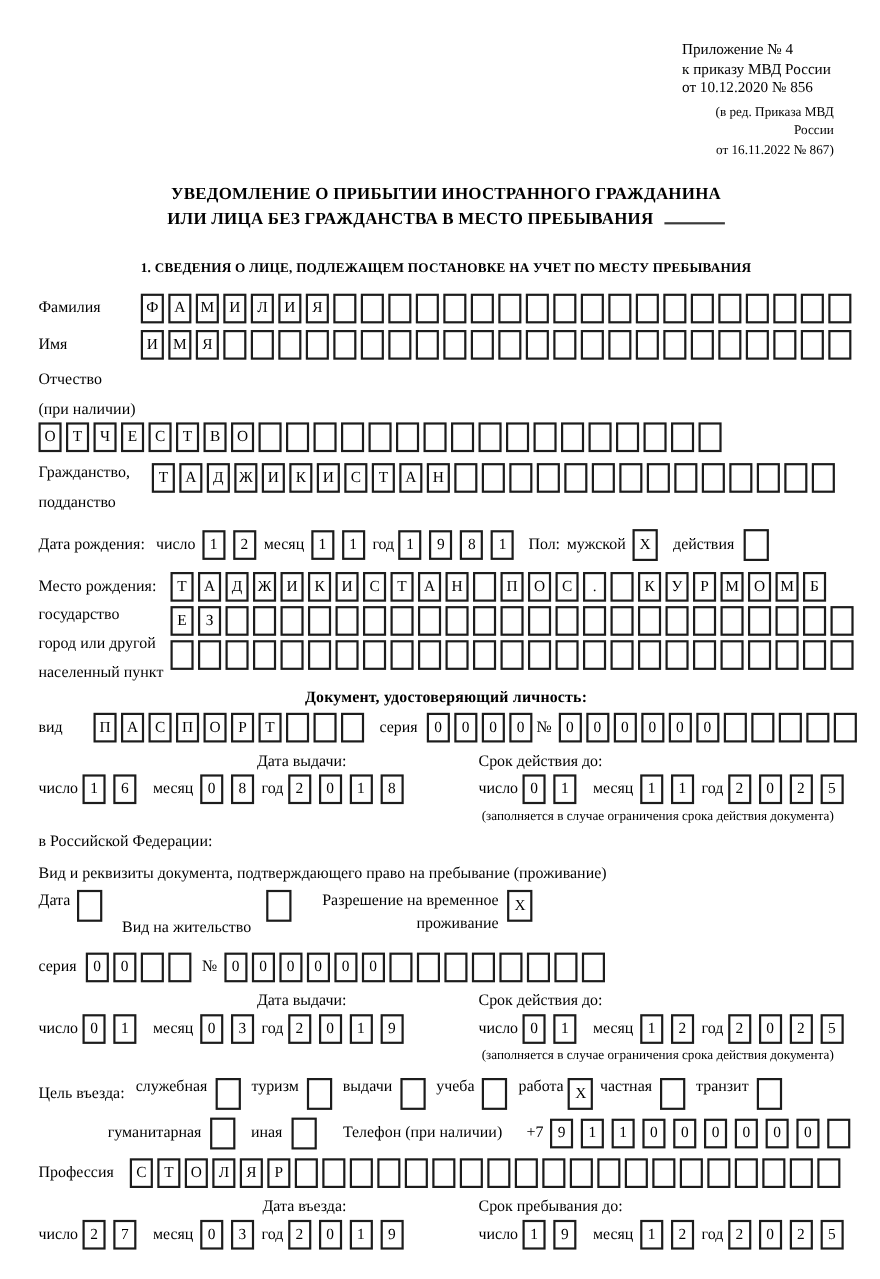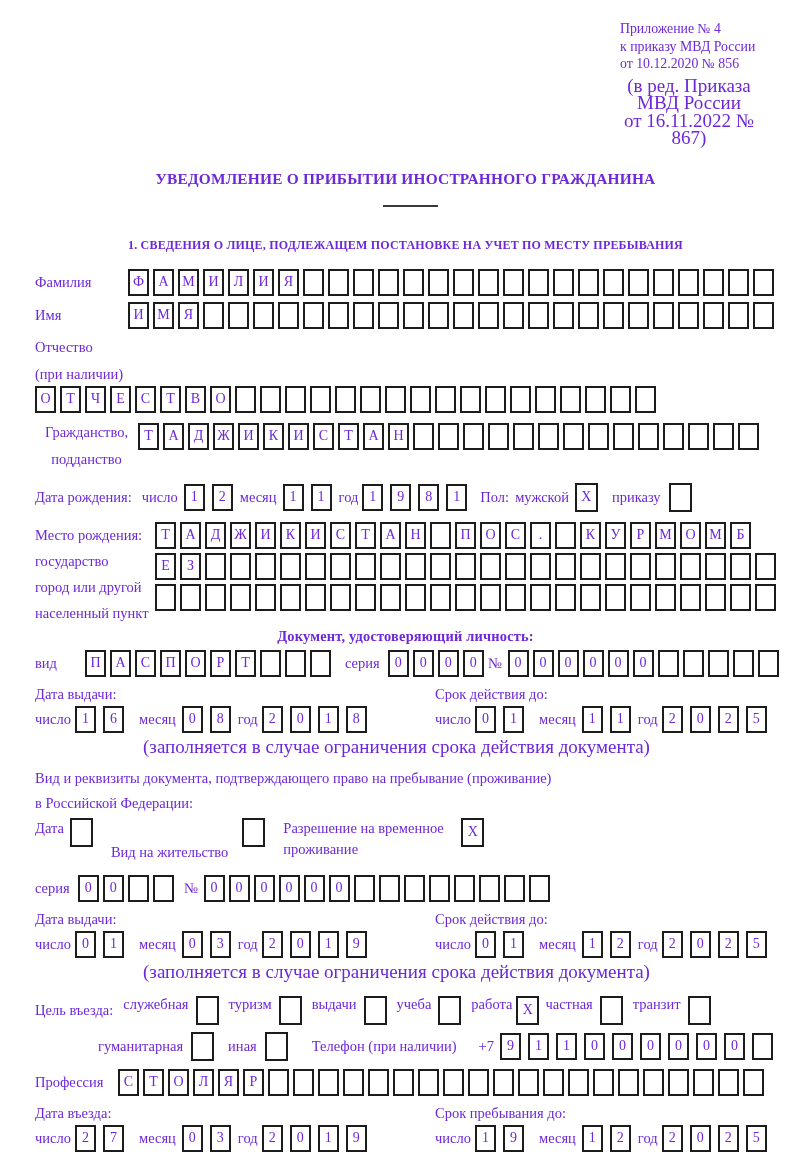--- a/index.html
+++ b/index.html
@@ -1,18 +1,18 @@
 <!DOCTYPE html>
 <html><head>
 <meta charset="utf-8">
 <style>
   html,body{margin:0;padding:0;background:#fff;}
   .page{
     position:relative;width:800px;height:1163px;box-sizing:border-box;
-    padding:20px 24px 0 35px;background:#fff;color:#6d28d9;
+    padding:36px 24px 0 35px;background:#fff;color:#000000;
     font-family:"Liberation Serif","DejaVu Serif",serif;font-size:14.5px;
     overflow:hidden;
   }
   
   .appendix{margin-left:585px;font-size:13.8px;line-height:17.5px;}
   .appendix .note{margin-top:4px;}
   .forma{font-weight:bold;font-size:15px;text-align:right;padding-right:32px;margin-top:16px;letter-spacing:.5px;}
   .title{font-weight:bold;font-size:15.4px;text-align:center;margin-top:20px;line-height:23px;letter-spacing:.2px;}
   .blank-line{display:inline-block;width:55px;border-bottom:2px solid #3a3a3a;margin-left:10px;vertical-align:baseline;}
   .section{font-weight:bold;font-size:12px;text-align:center;margin-top:25px;letter-spacing:.2px;}
@@ -31,28 +31,28 @@
   .dcells .cell{margin-right:7px;}
   .cb{width:19px;height:25px;flex:none;display:inline-flex;align-items:center;justify-content:center;border:2px solid #1c1c1c;font-size:14px;background:#fff;}
   
   .w93{width:93px;}  .w120{width:120px;} .w103{width:103px;} .w83{width:83px;}
   .ml6{margin-left:6px;} .ml8{margin-left:8px;} .ml10{margin-left:10px;} .ml14{margin-left:14px;} .ml18{margin-left:18px;}
   .mr6{margin-right:6px;} .mr8{margin-right:8px;} .mr4{margin-right:4px;}
   
   .dhrow{display:flex;margin-top:9px;}
   .dcol-l{width:400px;flex:none;display:flex;align-items:center;}
   .dcol-r{flex:1;display:flex;align-items:center;}
-  .dh-l{width:400px;flex:none;text-align:left;padding-right:120px;box-sizing:border-box;}
+  .dh-l{width:400px;flex:none;text-align:right;padding-right:120px;box-sizing:border-box;}
   .dh-r{flex:1;text-align:left;padding-right:130px;box-sizing:border-box;}
-  .note{font-size:19px;text-align:center;padding-right:18px;margin-top:3px;}
+  .note{font-size:12px;text-align:right;padding-right:18px;margin-top:3px;}
   
   .opts{display:flex;align-items:flex-start;margin-top:6px;}
   .opt{display:flex;align-items:flex-start;}
   .optlbl{line-height:21px;}
-  .optc{text-align:left;}
+  .optc{text-align:right;}
   .w170{width:170px;} .w178{width:178px;}
   .purpose .cb{margin-left:7px;}
   .purpose .opt{margin-left:10px;}
   .mb4{margin-bottom:4px;}
 </style>
 </head>
 <body>
 
 <div class="page">
 
@@ -63,21 +63,21 @@
     <div class="note">
       <div>(в ред. Приказа МВД России</div>
       <div>от 16.11.2022 № 867)</div>
     </div>
   </div>
 
 
   <div class="title">
     <div>УВЕДОМЛЕНИЕ О ПРИБЫТИИ ИНОСТРАННОГО ГРАЖДАНИНА</div>
     <div>
-      <span class="blank-line"></span>
+      <span>ИЛИ ЛИЦА БЕЗ ГРАЖДАНСТВА В МЕСТО ПРЕБЫВАНИЯ</span><span class="blank-line"></span>
     </div>
   </div>
 
   <div class="section">1. СВЕДЕНИЯ О ЛИЦЕ, ПОДЛЕЖАЩЕМ ПОСТАНОВКЕ НА УЧЕТ ПО МЕСТУ ПРЕБЫВАНИЯ</div>
 
   <div class="row" style="margin-top:16px;">
     <span class="lbl w93">Фамилия</span>
     <span class="cells">
         <span class="cell">Ф</span>
         <span class="cell">А</span>
@@ -167,21 +167,21 @@
         <span class="cell"></span>
         <span class="cell"></span>
         <span class="cell"></span>
         <span class="cell"></span>
         <span class="cell"></span>
         <span class="cell"></span>
         <span class="cell"></span>
       </span>
   </div>
 
-  <div class="rowtop" style="margin-top:9px;text-align:center;">
+  <div class="rowtop" style="margin-top:9px;">
     <div class="lblcol w103">
       <div>Гражданство,</div>
       <div style="margin-top:6px;">подданство</div>
     </div>
     <span class="cells" style="margin-top:1px;">
         <span class="cell">Т</span>
         <span class="cell">А</span>
         <span class="cell">Д</span>
         <span class="cell">Ж</span>
         <span class="cell">И</span>
@@ -223,21 +223,21 @@
     <span class="lbl mr4">год</span>
     <span class="cells dcells">
         <span class="cell">1</span>
         <span class="cell">9</span>
         <span class="cell">8</span>
         <span class="cell">1</span>
       </span>
     <span class="lbl ml6">Пол:</span>
     <span class="lbl ml6 mr6">мужской</span>
     <span class="cb">X</span>
-    <span class="lbl ml14 mr8">приказу</span>
+    <span class="lbl ml14 mr8">действия</span>
     <span class="cb"></span>
   </div>
 
   <div class="rowtop" style="margin-top:10px;">
     <div class="lblcol w120" style="line-height:26px;">
       <div>Место рождения:</div>
       <div>государство</div>
       <div>город или другой</div>
       <div>населенный пункт</div>
     </div>
@@ -403,22 +403,22 @@
       <span class="cells dcells">
           <span class="cell">2</span>
           <span class="cell">0</span>
           <span class="cell">2</span>
           <span class="cell">5</span>
         </span>
     </div>
   </div>
   <div class="note">(заполняется в случае ограничения срока действия документа)</div>
 
+  <div style="margin-top:8px;">в Российской Федерации:</div>
   <div style="margin-top:12px;">Вид и реквизиты документа, подтверждающего право на пребывание (проживание)</div>
-  <div style="margin-top:8px;">в Российской Федерации:</div>
 
   <div class="opts">
     <div class="opt">
       <span class="optlbl mr6">Дата</span>
       <span class="cb"></span>
     </div>
     <div class="opt ml18">
       <span class="optlbl" style="margin-right:14px;margin-top:24px;">Вид на жительство</span>
       <span class="cb"></span>
     </div>

